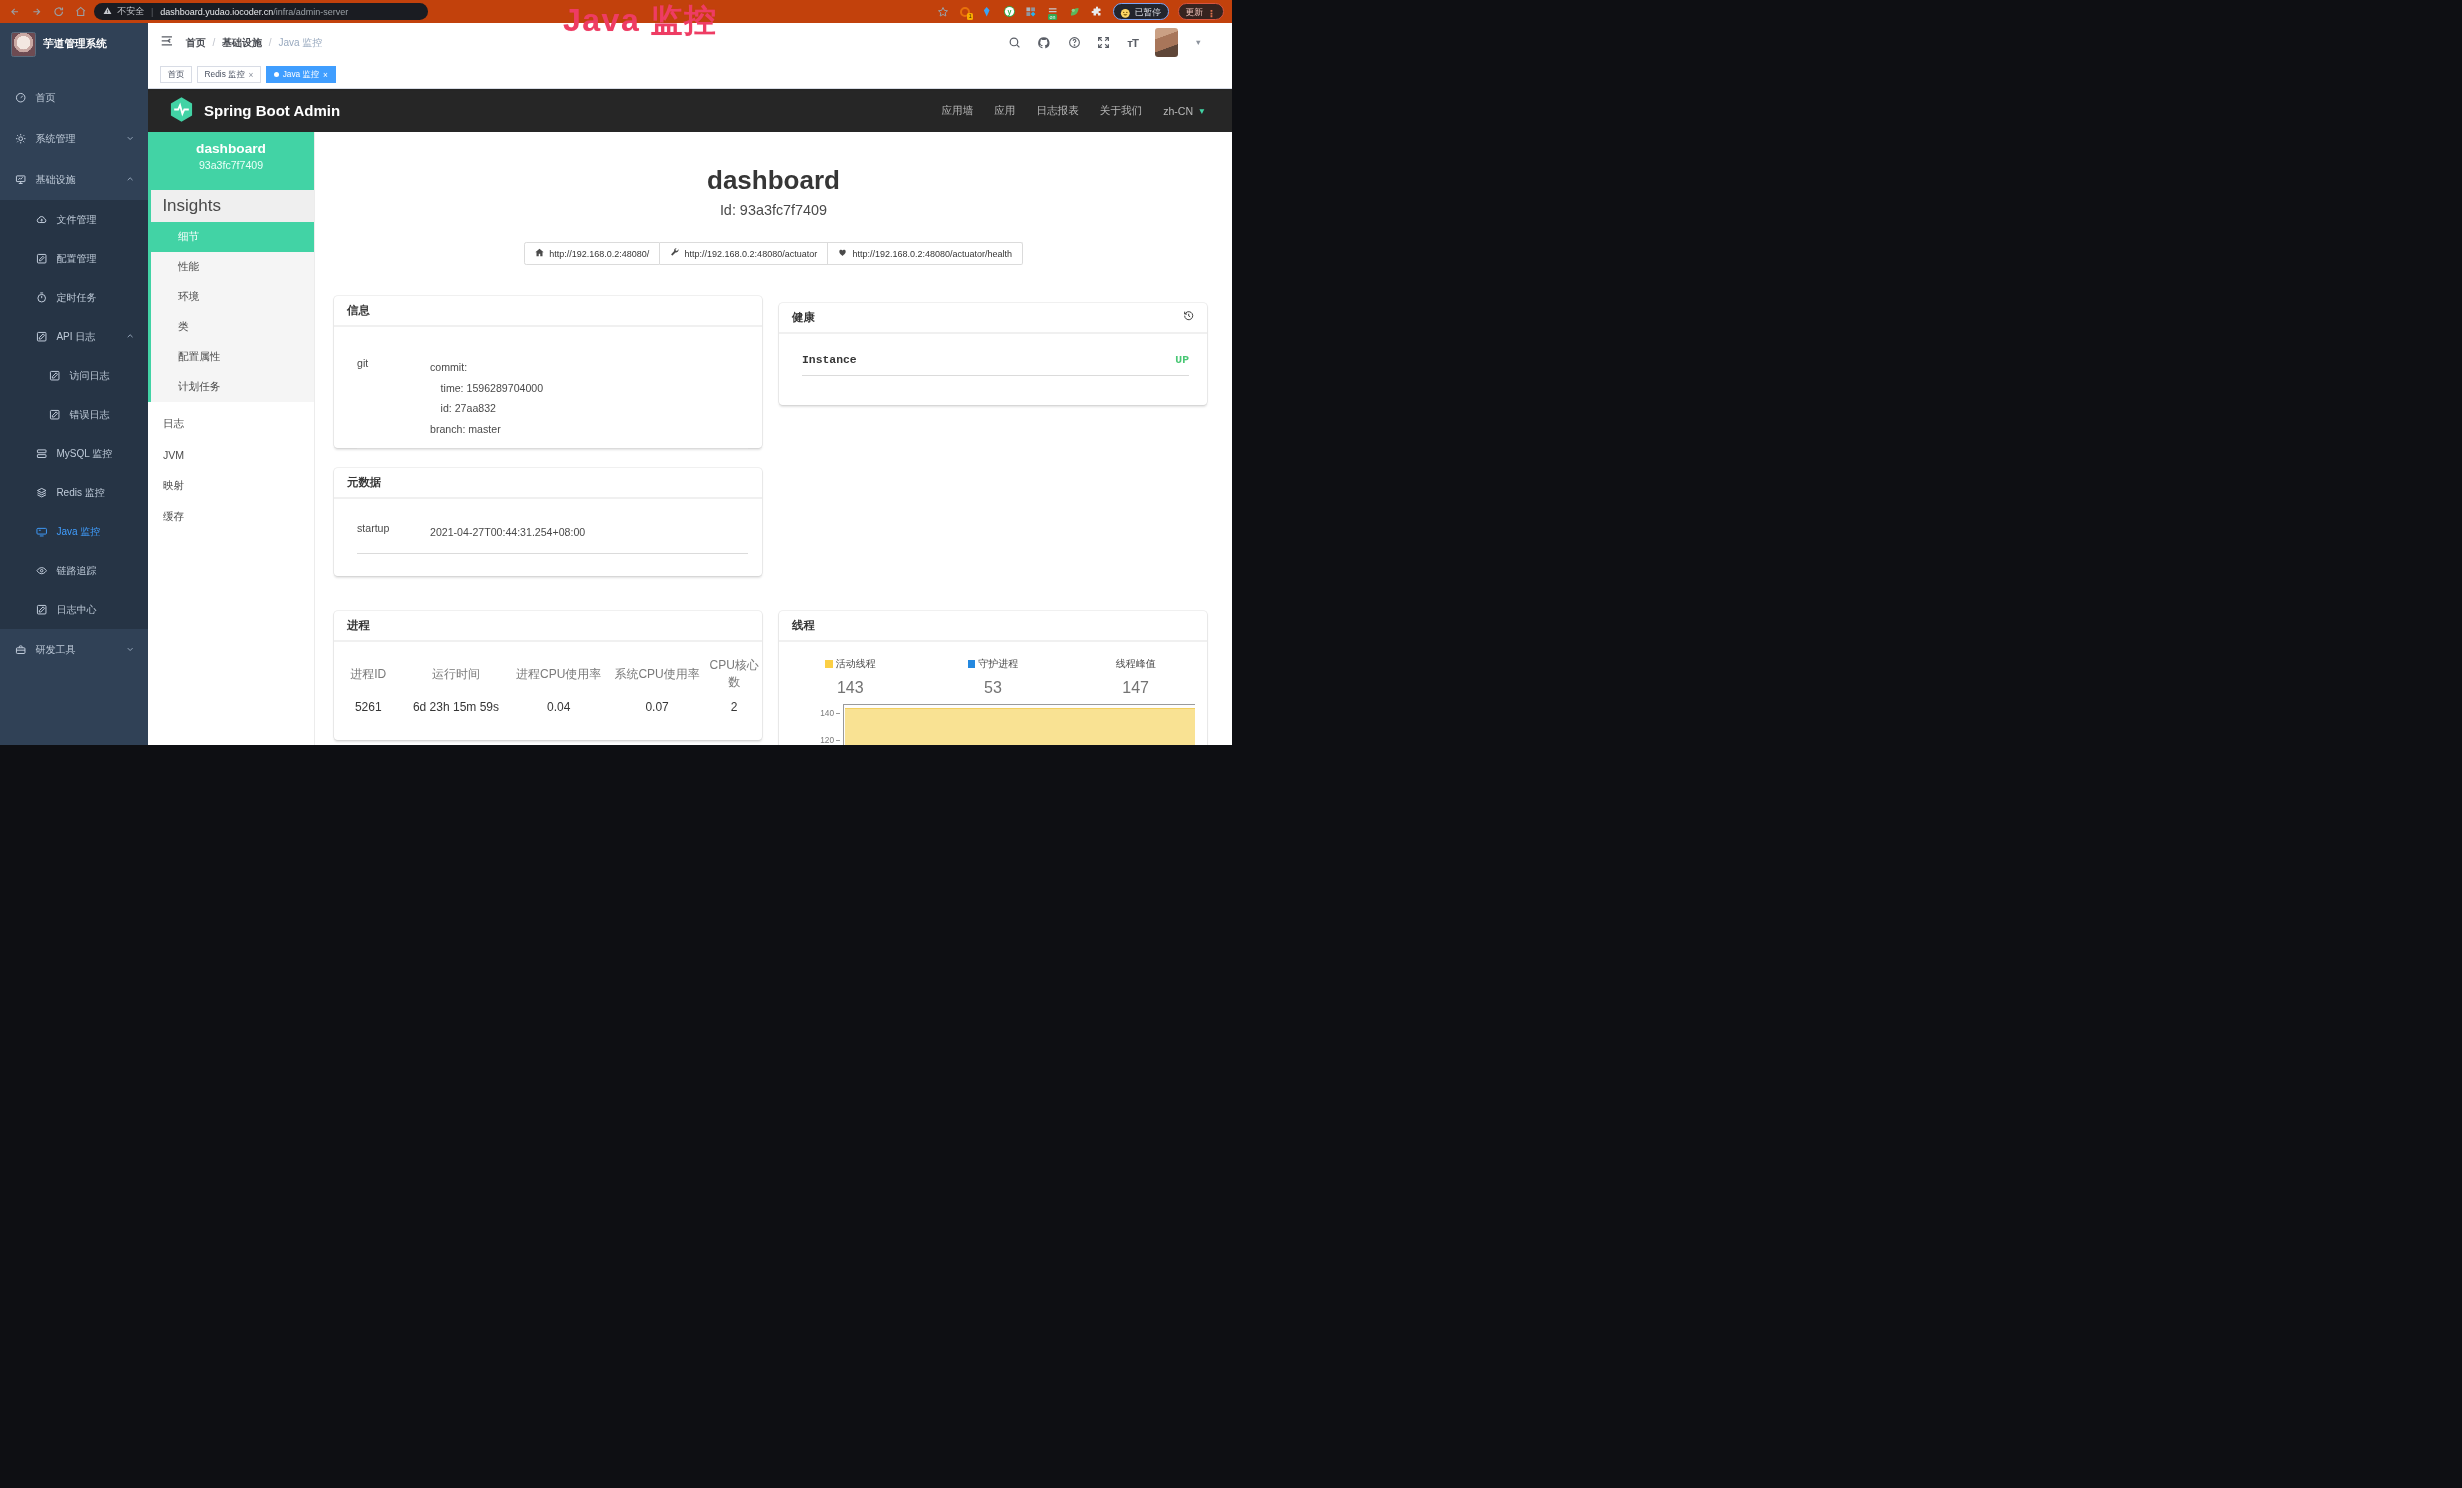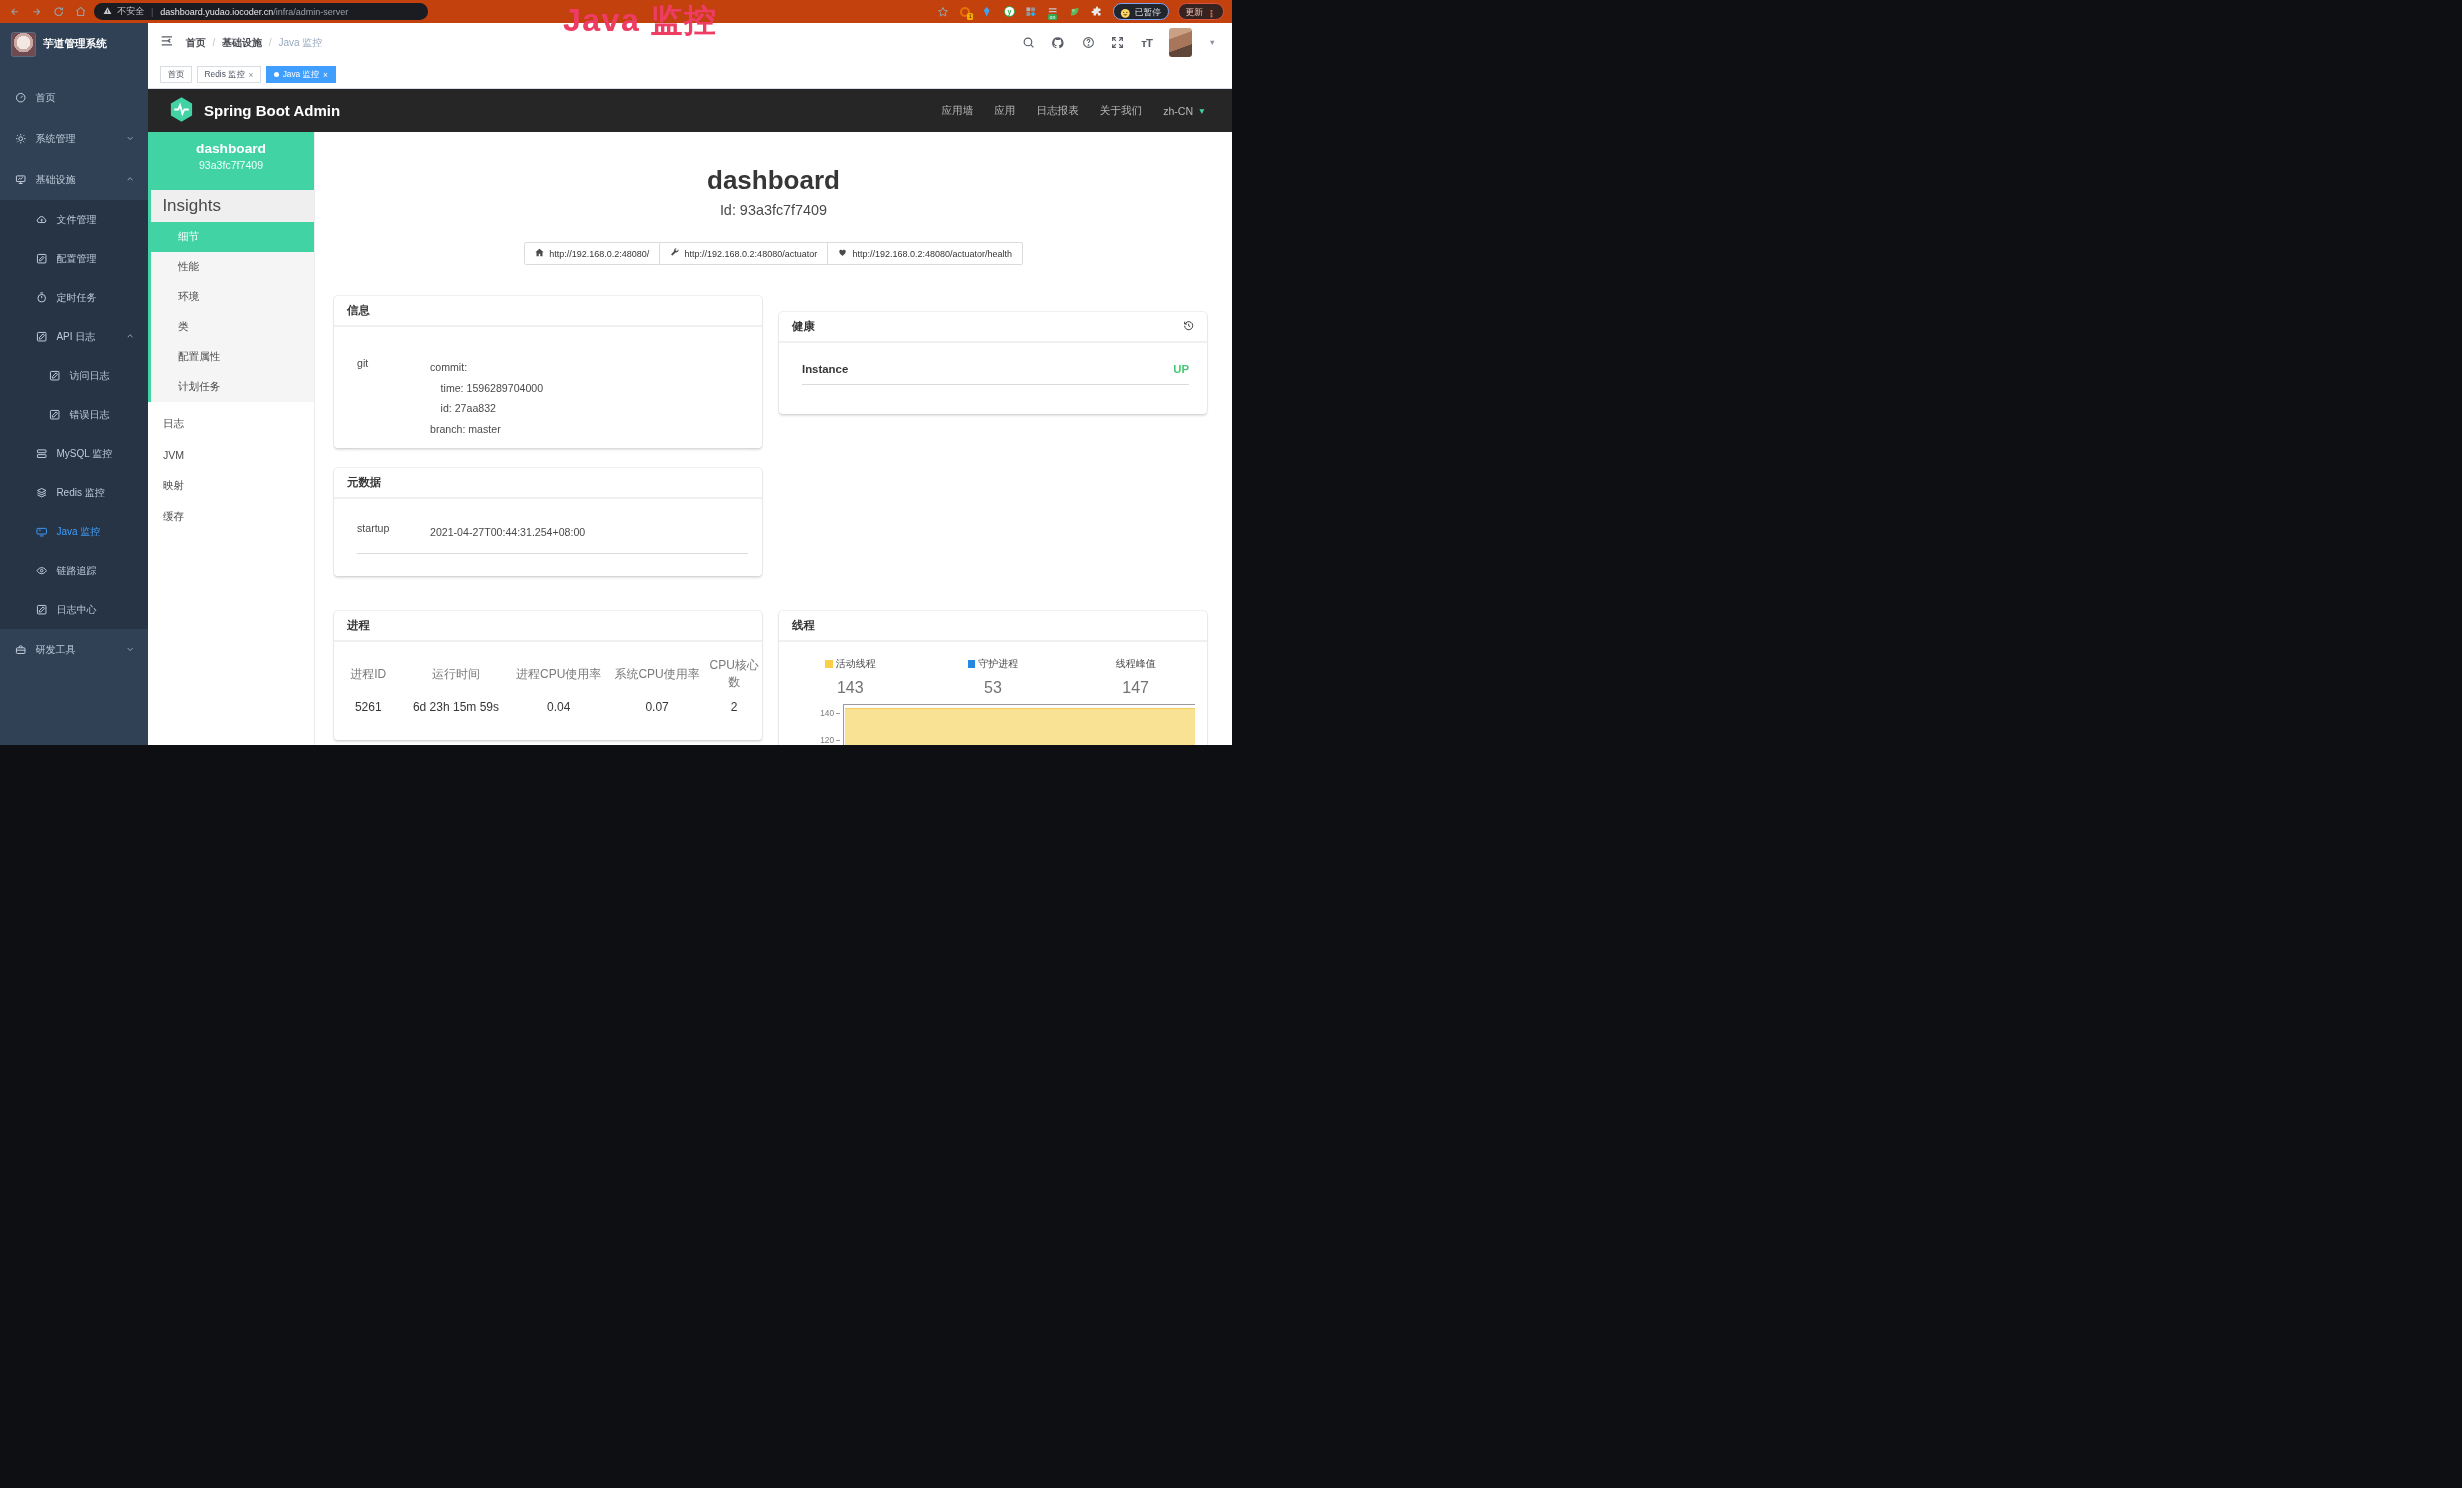--- a/index.html
+++ b/index.html
@@ -40,21 +40,21 @@
   .m-item.active, .m-item.active .ic { color:#409eff; }
   .chev { position:absolute; right:13.7px; color:#9fb0c4; }
 
   
   .navbar { position:absolute; left:148px; top:23px; width:1084px; height:39px; background:#fff; display:flex; align-items:center; z-index:9; }
   .hamburger { margin-left:12px; color:#5a5e66; }
   .breadcrumb { margin-left:12px; font-size:10px; display:flex; align-items:center; gap:6.8px; }
   .crumb { color:#484b52; font-weight:bold; }
   .crumb-sep { color:#c0c4cc; font-weight:normal; }
   .crumb-last { color:#97a8be; font-weight:normal; }
-  .nav-right { margin-left:auto; display:flex; align-items:center; gap:16.7px; padding-right:16px; color:#5a5e66; }
+  .nav-right { margin-left:auto; display:flex; align-items:center; gap:16.7px; padding-right:30px; color:#5a5e66; }
   .avatar { width:23px; height:29px; border-radius:3px; background:linear-gradient(160deg,#caa084 0 30%, #a8765a 31% 65%, #5f4638 66% 100%); }
   .caret { color:#8c939d; font-size:7.6px; }
 
   
   .tags-row { position:absolute; left:148px; top:62px; width:1084px; height:26.5px; background:#fff; border-bottom:0.8px solid #d8dce5; display:flex; align-items:center; gap:4.6px; padding-left:12px; z-index:9; box-shadow:0 0.8px 2.3px rgba(0,0,0,.06); }
   .tag { display:flex; align-items:center; gap:3.8px; height:17.4px; padding:0 6.8px; border:0.8px solid #d8dce5; background:#fff; color:#495060; font-size:8.3px; cursor:pointer; }
   .tag .x { font-size:8.3px; color:#8a909c; }
   .tag.active { background:#409eff; border-color:#409eff; color:#fff; }
   .tag.active .x { color:#fff; }
   .tag-dot { width:5.3px; height:5.3px; border-radius:50%; background:#fff; display:inline-block; }
@@ -88,21 +88,21 @@
   .chip:first-child { border-radius:2.3px 0 0 2.3px; }
   .chip:last-child { border-radius:0 2.3px 2.3px 0; }
   .chip .ic { color:#4a4a4a; }
 
   .card { position:absolute; background:#fff; border-radius:3.8px; box-shadow:0 1.5px 2.3px rgba(10,10,10,.12), 0 0 0 0.8px rgba(10,10,10,.07); }
   .card-head { height:31px; display:flex; align-items:center; padding:0 13px; font-size:11.4px; font-weight:bold; color:#363636; border-bottom:2.3px solid #f0f0f0; }
   .card-head .spacer { flex:1; }
   .hist-ic { color:#363636; cursor:pointer; }
 
   .card-info  { left:19px;  top:164px; width:428px; height:152px; }
-  .card-health{ left:464px; top:180px; width:428px; height:102px; }
+  .card-health{ left:464px; top:171px; width:428px; height:102px;font-family:Liberation Mono, monospace; }
   .card-meta  { left:19px;  top:336px; width:428px; height:108px; }
   .card-proc  { left:19px;  top:479px; width:428px; height:129px; }
   .card-thr   { left:464px; top:479px; width:428px; height:174px; }
 
   .kv-body { padding:30px 13.7px 0 23px; }
   .kv-row { display:flex; font-size:10.6px; color:#4a4a4a; padding-bottom:9px; border-bottom:0.8px solid #dbdbdb; }
   .kv-key { width:73px; flex:0 0 auto; }
   .kv-val  { flex:1; line-height:20.5px; }
   .kv-line.ind { padding-left:10.6px; }
   .meta-body { padding:23px 13.7px 0 23px; }

